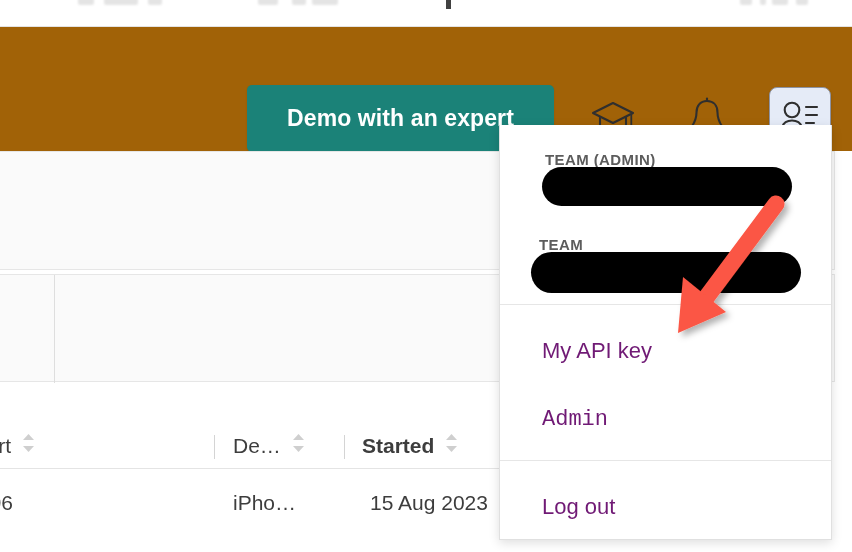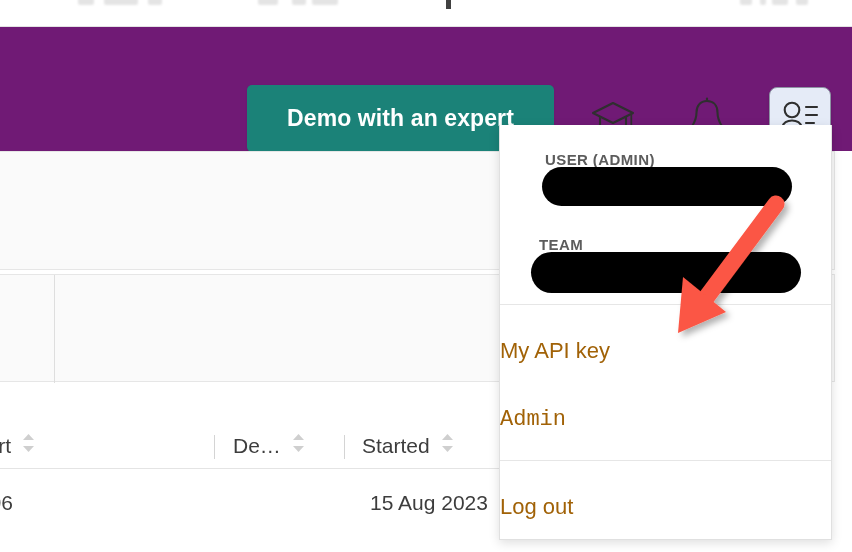--- a/index.html
+++ b/index.html
@@ -47,21 +47,21 @@
     left: 0; top: 26px;
     width: 852px; height: 1px;
     background: #e3e3e3;
   }
 
   
   .header {
     position: absolute;
     left: 0; top: 27px;
     width: 852px; height: 124px;
-    background: #701a75;
+    background: #a16207;
     border-bottom: 1px solid #e4e4e4;
   }
 
   .demo-btn {
     position: absolute;
     left: 247px; top: 58px;
     width: 307px; height: 67px;
     background: #1b8278;
     color: #ffffff;
     border: none;
@@ -149,21 +149,21 @@
     display: flex;
     align-items: center;
     gap: 9px;
     font-size: 21px;
     color: #3d3d3d;
     white-space: nowrap;
     cursor: pointer;
   }
   .th.c1 { left: -25px; }
   .th.c2 { left: 233px; }
-  .th.c3 { left: 362px; }
+  .th.c3 { left: 362px; font-weight: bold; }
   .vline {
     position: absolute;
     top: 12px;
     width: 1px; height: 24px;
     background: #d4d4d4;
   }
   .vline.v1 { left: 214px; }
   .vline.v2 { left: 344px; }
   .sortico { display: block; }
 
@@ -223,23 +223,24 @@
   .dd-divider.d1 { top: 179px; }
   .dd-divider.d2 { top: 335px; }
 
   .dd-item {
     position: absolute;
     left: 0;
     width: 331px;
     height: 68px;
     display: flex;
     align-items: center;
+    padding-left: 42px;
     box-sizing: border-box;
     font-size: 22px;
-    color: #a16207;
+    color: #701a75;
     cursor: pointer;
     background: transparent;
   }
   .dd-item.i1 { top: 192px; }
   .dd-item.i2 { top: 260px; font-family: Liberation Mono, monospace; }
   .dd-item.i3 { top: 348px; text-align: center; }
 
   
   .arrow {
     position: absolute;
@@ -345,30 +346,33 @@
             <path d="M8.5 22 L14 16 L3 16 Z" fill="#cfcfcf"></path>
           </svg>
         </span>
       </div>
     </div>
     <div class="table-head-sep"></div>
 
     <div class="table-row c1">
       <span>896</span>
     </div>
+    <div class="table-row c2">
+      <span>iPho…</span>
+    </div>
     <div class="table-row c3">
       <span>15 Aug 2023</span>
     </div>
 
   </div>
 
   <div class="dropdown">
 
     <div class="dd-section">
-      <div class="dd-label user">USER (ADMIN)</div>
+      <div class="dd-label user">TEAM (ADMIN)</div>
       <div class="redact r1"></div>
 
       <div class="dd-label team">TEAM</div>
       <div class="redact r2"></div>
     </div>
 
     <div class="dd-divider d1"></div>
 
     <div class="dd-item i1">My API key</div>
     <div class="dd-item i2">Admin</div>

